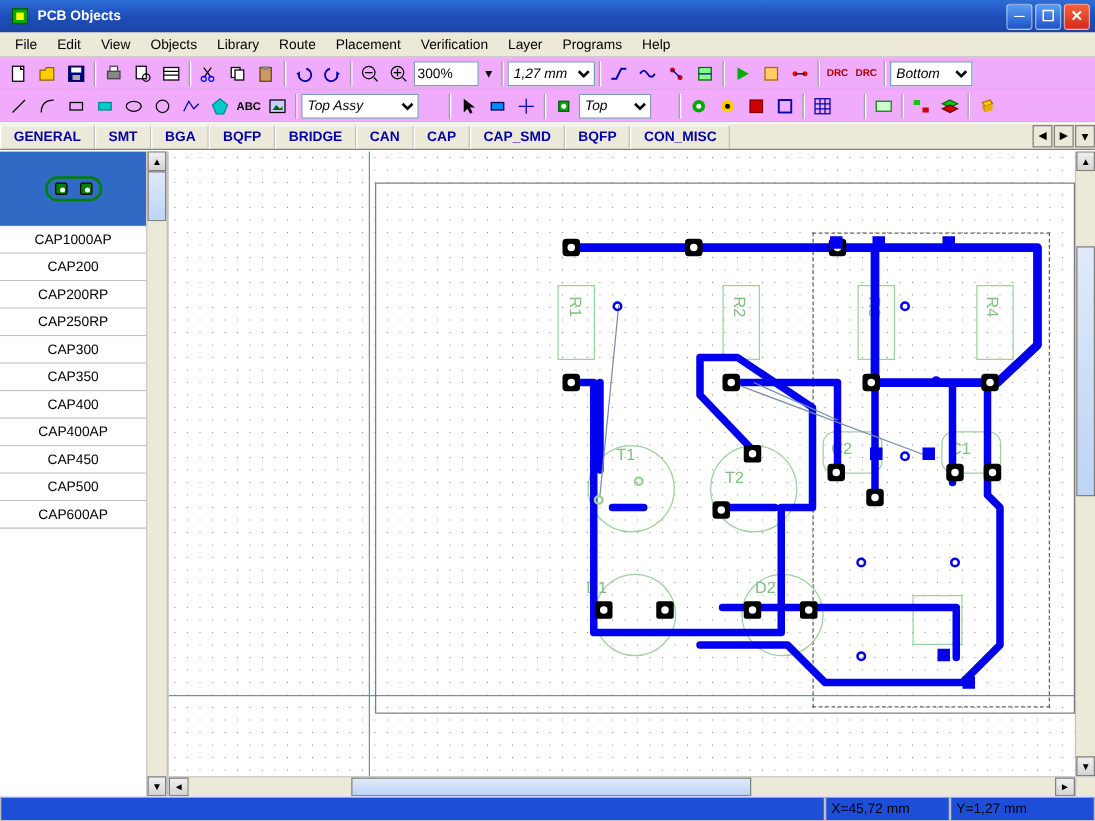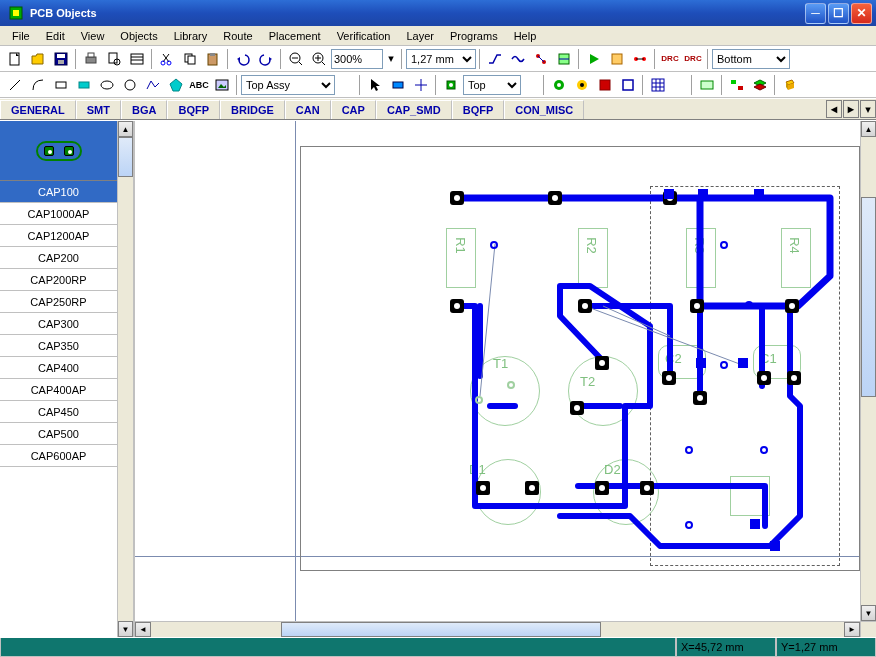--- a/index.html
+++ b/index.html
@@ -12,26 +12,26 @@
     .titlebar-buttons { display: flex; gap: 2px; }
     .titlebar-btn { width: 21px; height: 21px; border-radius: 3px; border: 1px solid rgba(255,255,255,0.5); display: flex; align-items: center; justify-content: center; color: white; font-weight: bold; font-size: 12px; cursor: pointer; }
     .btn-min, .btn-max { background: linear-gradient(to bottom, #5a9cf5, #1e52c6); }
     .btn-close { background: linear-gradient(to bottom, #f5623b, #d62a1c); }
     
     
     .menubar { height: 20px; background: #ece9d8; display: flex; align-items: center; padding: 0 4px; border-bottom: 1px solid #c0c0c0; }
     .menu-item { padding: 2px 8px; cursor: pointer; }
     
     
-    .toolbars { background: #ffffff; }
+    .toolbars { background: #f0abfc; }
     .toolbar { height: 26px; display: flex; align-items: center; padding: 2px 4px; gap: 1px; border-bottom: 1px solid #c0c0c0; }
     .tb-btn { width: 22px; height: 22px; border: 1px solid transparent; display: flex; align-items: center; justify-content: center; cursor: pointer; }
     .tb-sep { width: 2px; height: 20px; border-left: 1px solid #a0a0a0; border-right: 1px solid #fff; margin: 0 2px; }
     .tb-input { height: 20px; border: 1px solid #7f9db9; background: white; padding: 0 2px; font-size: 11px; }
-    .tb-select { height: 20px; border: 1px solid #7f9db9; background: white; font-size: 11px; }
+    .tb-select { height: 20px; border: 1px solid #7f9db9; background: white; font-size: 11px; font-style: italic; }
     
     
     .tabbar { height: 22px; background: #ece9d8; display: flex; align-items: center; border-top: 1px solid #fff; border-bottom: 1px solid #808080; }
     .tab-item { padding: 3px 10px; color: #0000aa; font-weight: bold; cursor: pointer; border-right: 1px solid #c0c0c0; border-top: 1px solid #fff; border-left: 1px solid #fff; white-space: nowrap; }
     .tab-nav { width: 16px; height: 18px; display: flex; align-items: center; justify-content: center; cursor: pointer; border: 1px solid #808080; margin-left: 1px; background: #ece9d8; }
     .tab-spacer { flex: 1; }
     
     
     .main-area { flex: 1; display: flex; overflow: hidden; background: white; border-top: 1px solid #fff; }
     
@@ -72,21 +72,21 @@
     .assy-outline { position:absolute; border:1.5px solid #a0d0a0; }
     .assy-circle { position:absolute; border:1.5px solid #a0d0a0; border-radius:50%; }
     
     .canvas-scroll-v { width: 16px; background: #ece9d8; border-left: 1px solid #c0c0c0; display:flex; flex-direction:column; }
     .canvas-scroll-h { height: 16px; background: #ece9d8; border-top: 1px solid #c0c0c0; display:flex; }
     .sb-btn-h { width:16px; border:1px solid #808080; background:linear-gradient(#f0f0f0,#d4d4d4); display:flex; align-items:center; justify-content:center; font-size:8px; cursor:pointer; }
     .sb-thumb-h { width:120px; border:1px solid #808080; background:linear-gradient(#dfeaf9,#bcd4f6); cursor:pointer; }
     .canvas-row { flex:1; display:flex; overflow:hidden; }
     
     
-    .statusbar { height: 20px; background: #0f766e; border-top: 1px solid #fff; display: flex; align-items: stretch; }
+    .statusbar { height: 20px; background: #1d4ed8; border-top: 1px solid #fff; display: flex; align-items: stretch; }
     .status-cell { border: 1px solid #c0c0c0; border-top: none; padding: 2px 4px; display: flex; align-items: center; }
     .status-flex { flex: 1; }
     
     svg.icon { width:16px; height:16px; }
   </style>
 </head>
 <body>
 
 <div class="titlebar">
   <span class="titlebar-icon">
@@ -254,21 +254,21 @@
         </svg>
       </div>
     <div class="tb-sep"></div>
     <div class="tb-btn">
         <span style="font-size:8px;color:#a00;font-weight:bold">DRC</span>
       </div>
     <div class="tb-btn">
         <span style="font-size:8px;color:#a00;font-weight:bold">DRC</span>
       </div>
     <div class="tb-sep"></div>
-    <select class="tb-select" style="width:78px"><option>Bottom</option></select>
+    <select class="tb-select" style="width:66px"><option>Bottom</option></select>
   </div>
 
   <div class="toolbar">
     <div class="tb-btn">
         <svg class="icon" viewBox="0 0 16 16">
           <line x1="3" y1="13" x2="13" y2="3" stroke="#000"></line>
         </svg>
       </div>
     <div class="tb-btn">
         <svg class="icon" viewBox="0 0 16 16">
@@ -427,23 +427,21 @@
 <div class="main-area">
 
   <div class="sidebar">
     <div class="sidebar-list">
       <div class="component-preview">
         <div class="preview-pads">
           <div class="preview-pad"></div>
           <div class="preview-pad"></div>
         </div>
       </div>
-      <div class="component-item selected">CAP100</div>
       <div class="component-item">CAP1000AP</div>
-      <div class="component-item">CAP1200AP</div>
       <div class="component-item">CAP200</div>
       <div class="component-item">CAP200RP</div>
       <div class="component-item">CAP250RP</div>
       <div class="component-item">CAP300</div>
       <div class="component-item">CAP350</div>
       <div class="component-item">CAP400</div>
       <div class="component-item">CAP400AP</div>
       <div class="component-item">CAP450</div>
       <div class="component-item">CAP500</div>
       <div class="component-item">CAP600AP</div>
@@ -571,14 +569,14 @@
         </div>
       <div class="sb-btn-h">►</div>
       <div style="width:16px;background:#ece9d8;border-left:1px solid #c0c0c0"></div>
     </div>
   </div>
 </div>
 
 <div class="statusbar">
   <div class="status-cell status-flex"></div>
   <div class="status-cell" style="width:100px">X=45,72 mm</div>
-  <div class="status-cell" style="width:100px">Y=1,27 mm</div>
+  <div class="status-cell" style="width:116px">Y=1,27 mm</div>
 </div>
 
 </body></html>

